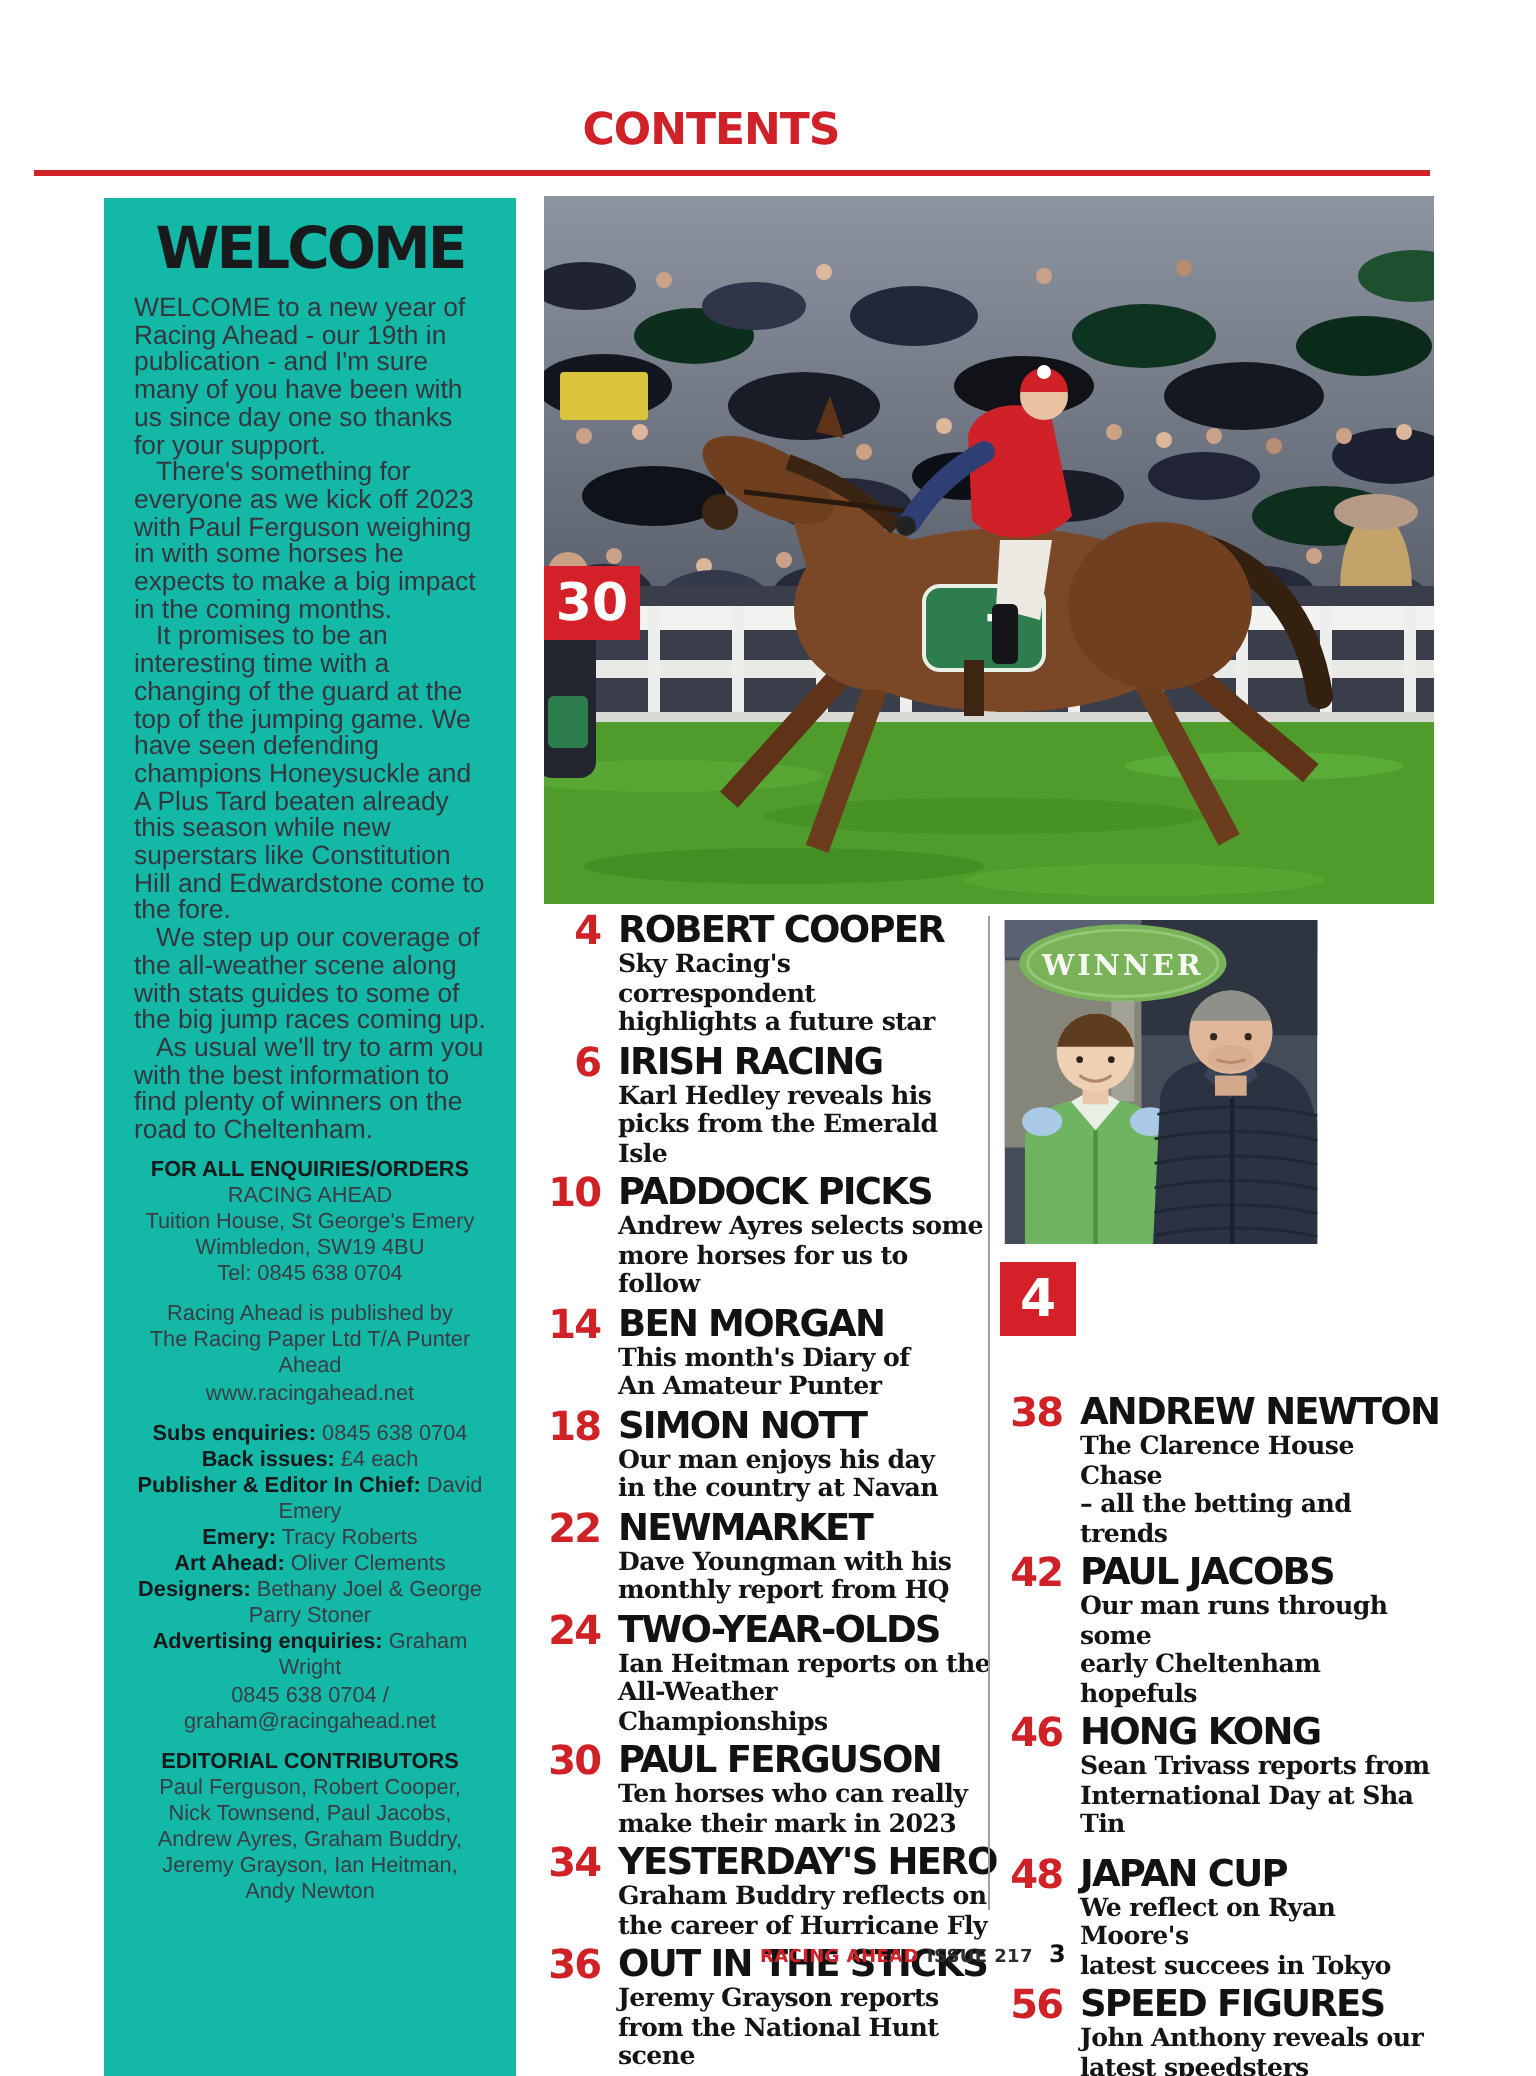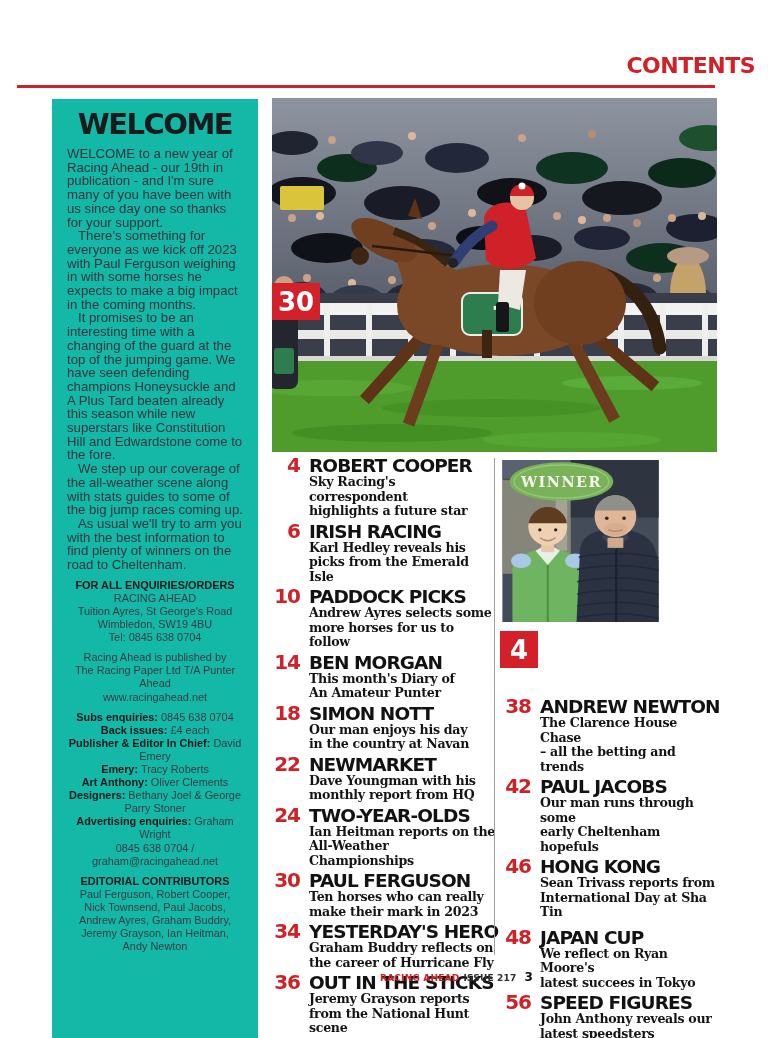--- a/index.html
+++ b/index.html
@@ -1,22 +1,22 @@
 <!DOCTYPE html>
 <html><head>
 <meta charset="utf-8">
 <style>
   html,body{margin:0;padding:0;}
   body{width:768px;height:1038px;background:#ffffff;position:relative;overflow:hidden;
        font-family:"Liberation Sans",sans-serif;}
   .abs{position:absolute;}
 
   
-  .contents-title{left:0;top:53px;width:711px;text-align:right;font-family:"DejaVu Sans",sans-serif;
-      font-weight:bold;font-size:22px;letter-spacing:-0.5px;color:#cf2127;padding-left:44px;}
+  .contents-title{left:0;top:53px;width:711px;text-align:center;font-family:"DejaVu Sans",sans-serif;
+      font-weight:bold;font-size:22px;letter-spacing:-0.5px;color:#cf2127;}
   .header-rule{left:17px;top:85px;width:698px;height:3px;background:#cf2127;}
 
   
   .sidebar{left:52px;top:99px;width:206px;height:1036px;background:#14b8a6;box-sizing:border-box;
       padding:7px 15px;color:#35373f;overflow:hidden;}
   .welcome-title{text-align:center;font-family:"DejaVu Sans",sans-serif;font-weight:bold;
       font-size:29px;letter-spacing:-1.5px;color:#191a1c;margin:1px 0 6px 0;}
   .sb-body p{font-size:13.2px;line-height:13.7px;margin:0;color:#34363e;}
   .sb-body p + p{text-indent:11px;}
   .sb-center{text-align:center;font-size:10.9px;line-height:13.1px;margin-top:7px;color:#3a3c44;}
@@ -66,37 +66,37 @@
     <p>WELCOME to a new year of Racing Ahead - our 19th in publication - and I'm sure many of you have been with us since day one so thanks for your support.</p>
     <p>There's something for everyone as we kick off 2023 with Paul Ferguson weighing in with some horses he expects to make a big impact in the coming months.</p>
     <p>It promises to be an interesting time with a changing of the guard at the top of the jumping game. We have seen defending champions Honeysuckle and A Plus Tard beaten already this season while new superstars like Constitution Hill and Edwardstone come to the fore.</p>
     <p>We step up our coverage of the all-weather scene along with stats guides to some of the big jump races coming up.</p>
     <p>As usual we'll try to arm you with the best information to find plenty of winners on the road to Cheltenham.</p>
   </div>
 
   <div class="sb-center">
     <div class="hd">FOR ALL ENQUIRIES/ORDERS</div>
     <div>RACING AHEAD</div>
-    <div>Tuition Ayres, St George's Road</div>
+    <div>Tuition House, St George's Emery</div>
     <div>Wimbledon, SW19 4BU</div>
     <div>Tel: 0845 638 0704</div>
   </div>
 
   <div class="sb-center">
     <div>Racing Ahead is published by</div>
     <div>The Racing Paper Ltd T/A Punter Ahead</div>
     <div>www.racingahead.net</div>
   </div>
 
   <div class="sb-center">
     <div><b>Subs enquiries:</b><span> 0845 638 0704</span></div>
     <div><b>Back issues:</b><span> £4 each</span></div>
     <div><b>Publisher &amp; Editor In Chief:</b><span> David Emery</span></div>
     <div><b>Emery:</b><span> Tracy Roberts</span></div>
-    <div><b>Art Anthony:</b><span> Oliver Clements</span></div>
+    <div><b>Art Ahead:</b><span> Oliver Clements</span></div>
     <div><b>Designers:</b><span> Bethany Joel &amp; George Parry Stoner</span></div>
     <div><b>Advertising enquiries:</b><span> Graham Wright</span></div>
     <div><b></b><span>0845 638 0704 / graham@racingahead.net</span></div>
   </div>
 
   <div class="sb-center">
     <div class="hd">EDITORIAL CONTRIBUTORS</div>
     <div>Paul Ferguson, Robert Cooper,</div>
     <div>Nick Townsend, Paul Jacobs,</div>
     <div>Andrew Ayres, Graham Buddry,</div>

